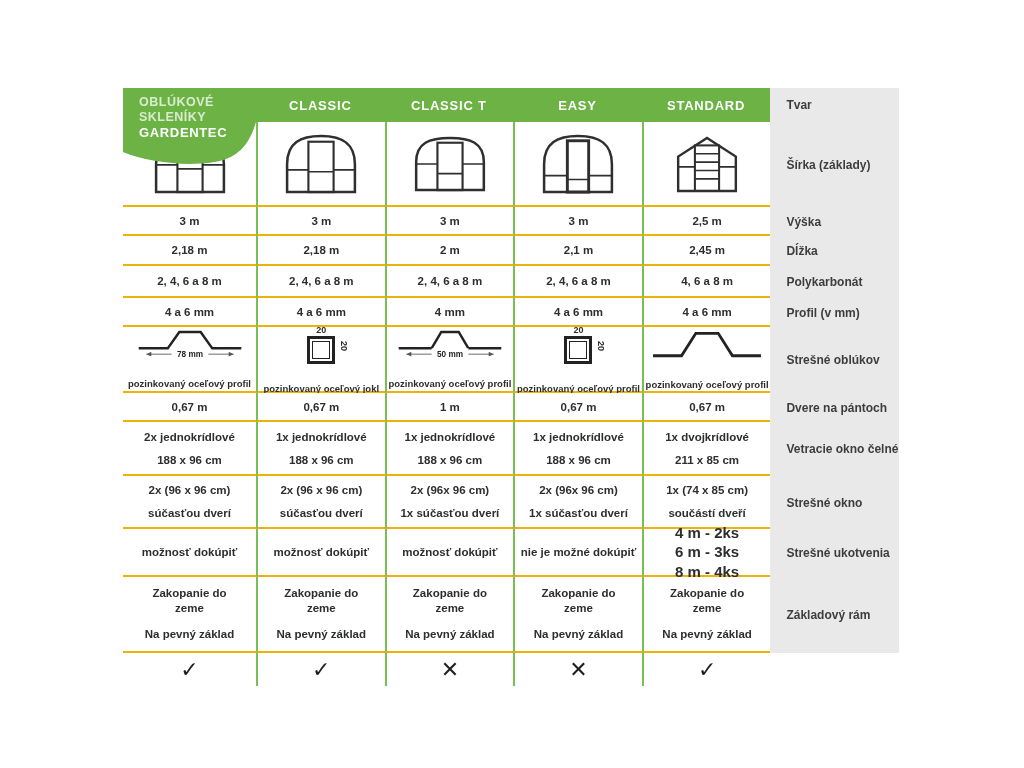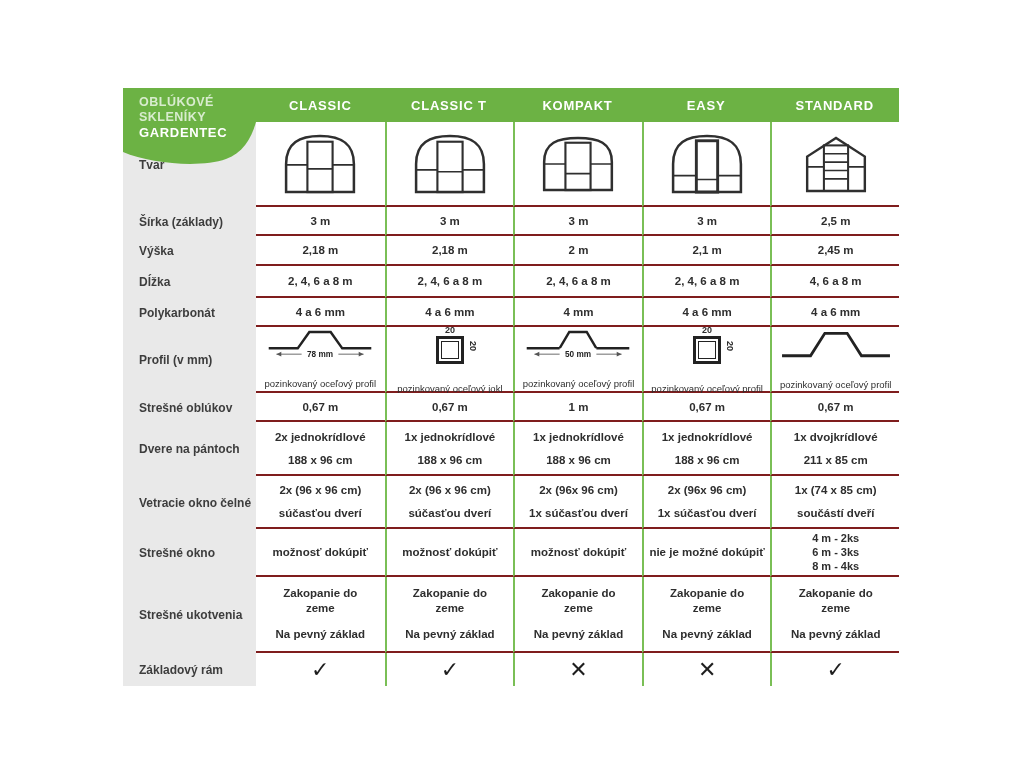--- a/index.html
+++ b/index.html
@@ -17,47 +17,46 @@
   .brand .bl1{color:#d8ecce;font-size:12.5px;letter-spacing:.04em;font-weight:600;}
   .brand .bl3{color:#ffffff;font-size:13px;letter-spacing:.05em;font-weight:bold;}
   .swoosh{position:absolute;left:0;top:34px;width:133px;height:46px;z-index:2;}
   
   .lbl{background:#e9e9e9;display:flex;align-items:center;padding-left:16px;
        font-weight:bold;font-size:12px;color:#3d3d3d;white-space:nowrap;}
   
   .d{background:#fff;display:flex;flex-direction:column;align-items:center;justify-content:center;
      font-weight:bold;font-size:11.5px;color:#2e2e2e;text-align:center;}
   .bl{border-left:2px solid #7abf56;}
-  .bb{border-bottom:2px solid #7f1d1d;}
+  .bb{border-bottom:2px solid #eab308;}
   .gap8{row-gap:12px;align-items:center;}
   .gap11{row-gap:11px;}
-  .small{font-size:11px;line-height:1.3;align-items:center;}
+  .small{font-size:15px;line-height:1.3;align-items:center;}
   .blk{width:92px;line-height:1.25;}
   
   .gh{display:block;}
   
-  .cap{font-size:9.5px;font-weight:normal;color:#2e2e2e;margin-top:19px;white-space:nowrap;}
+  .cap{font-size:9.5px;font-weight:bold;color:#2e2e2e;margin-top:19px;white-space:nowrap;}
   .sqwrap{position:relative;width:30px;display:flex;flex-direction:column;align-items:center;text-align:right;}
   .sqtop{font-size:9px;font-weight:bold;margin-bottom:1px;}
   .sq{width:22px;height:22px;border:3px solid #222;display:flex;align-items:center;justify-content:center;}
   .sqin{width:16px;height:16px;border:1px solid #222;}
   .sqside{position:absolute;right:-13px;top:16px;font-size:9px;font-weight:bold;transform:rotate(90deg);}
   .mark{font-size:22px;font-weight:600;color:#1e1e1e;line-height:1;}
 </style>
 </head>
 <body>
 
 <div class="page">
 <div class="tablewrap">
 <div class="grid">
 
   <div class="brandcell"></div>
   <div class="hd">CLASSIC</div>
   <div class="hd">CLASSIC T</div>
-  <div class="hd">KOMPAKT</div>
   <div class="hd">EASY</div>
   <div class="hd">STANDARD</div>
 
   <div class="lbl">Tvar</div>
   <div class="d bb">
     <svg class="gh" width="84" height="62" viewBox="0 0 86 64" fill="none" stroke="#2f2f2f">
       <path d="M8,61 V32 C8,10 22,3 43,3 C64,3 78,10 78,32 V61 Z" stroke-width="2.6"></path>
       <rect x="30" y="9" width="26" height="52" stroke-width="2.2"></rect>
       <path d="M30,37 H56 M8,33 H30 M56,33 H78" stroke-width="1.8"></path>
     </svg>

